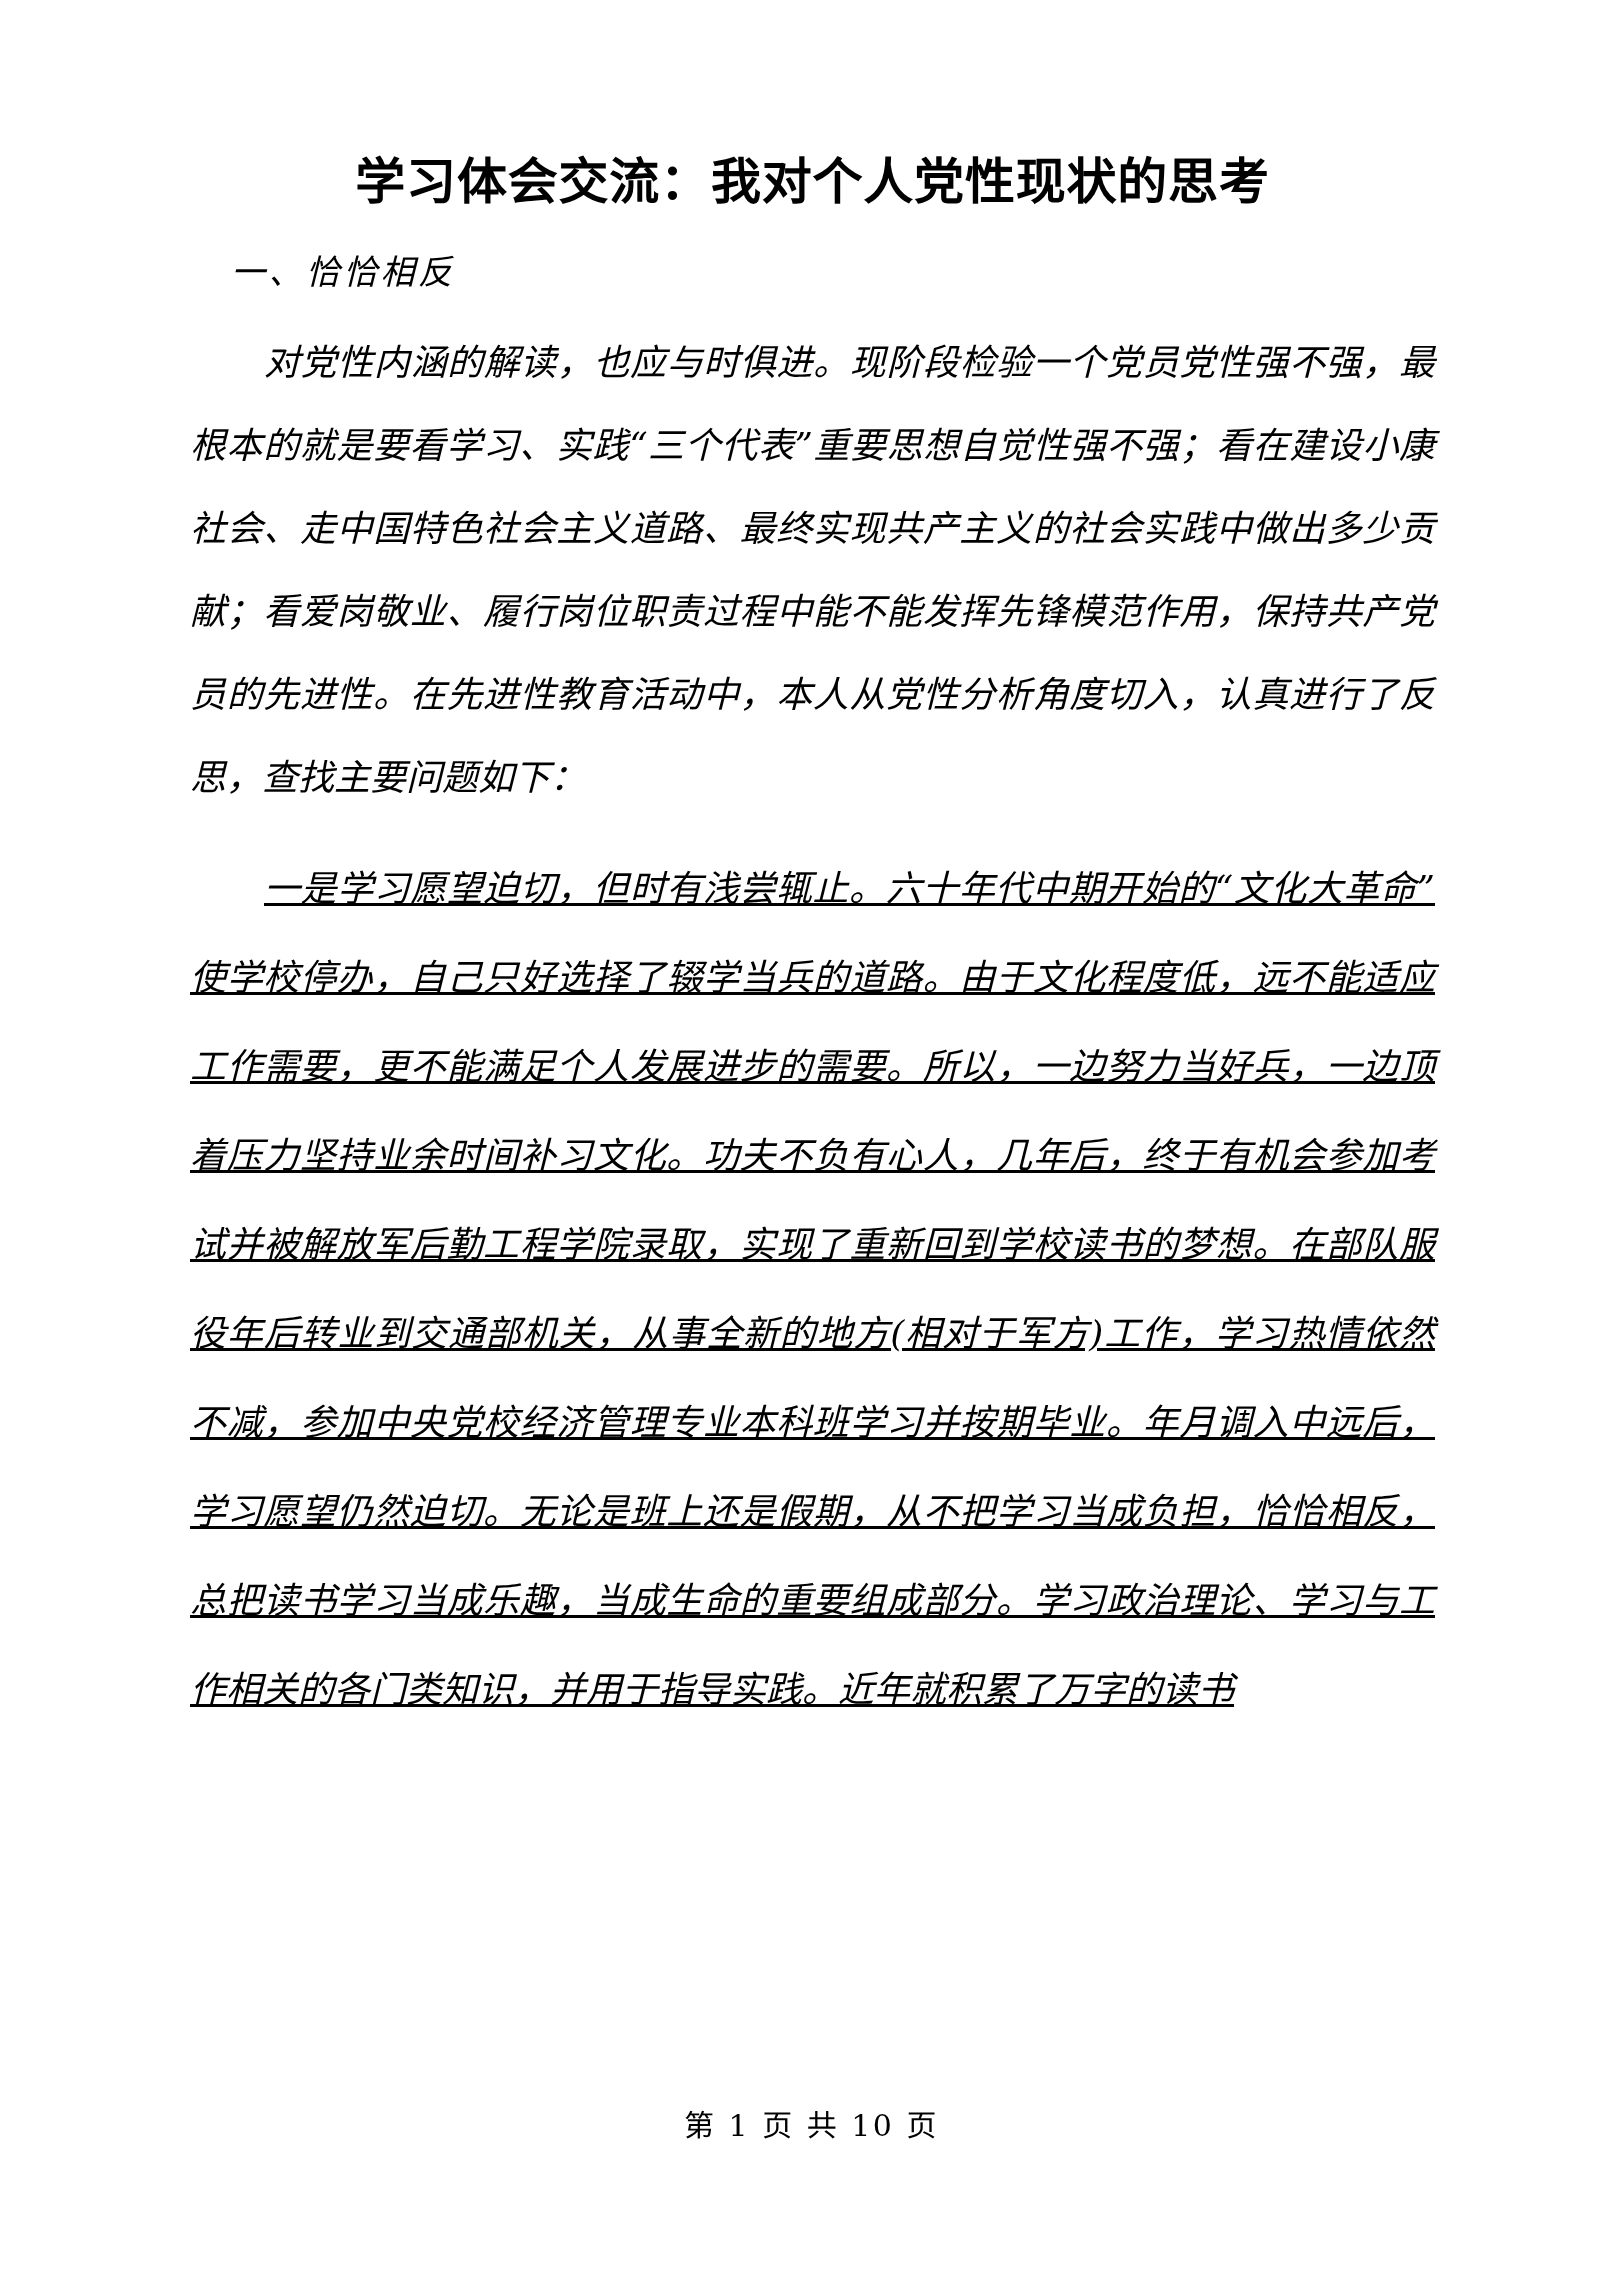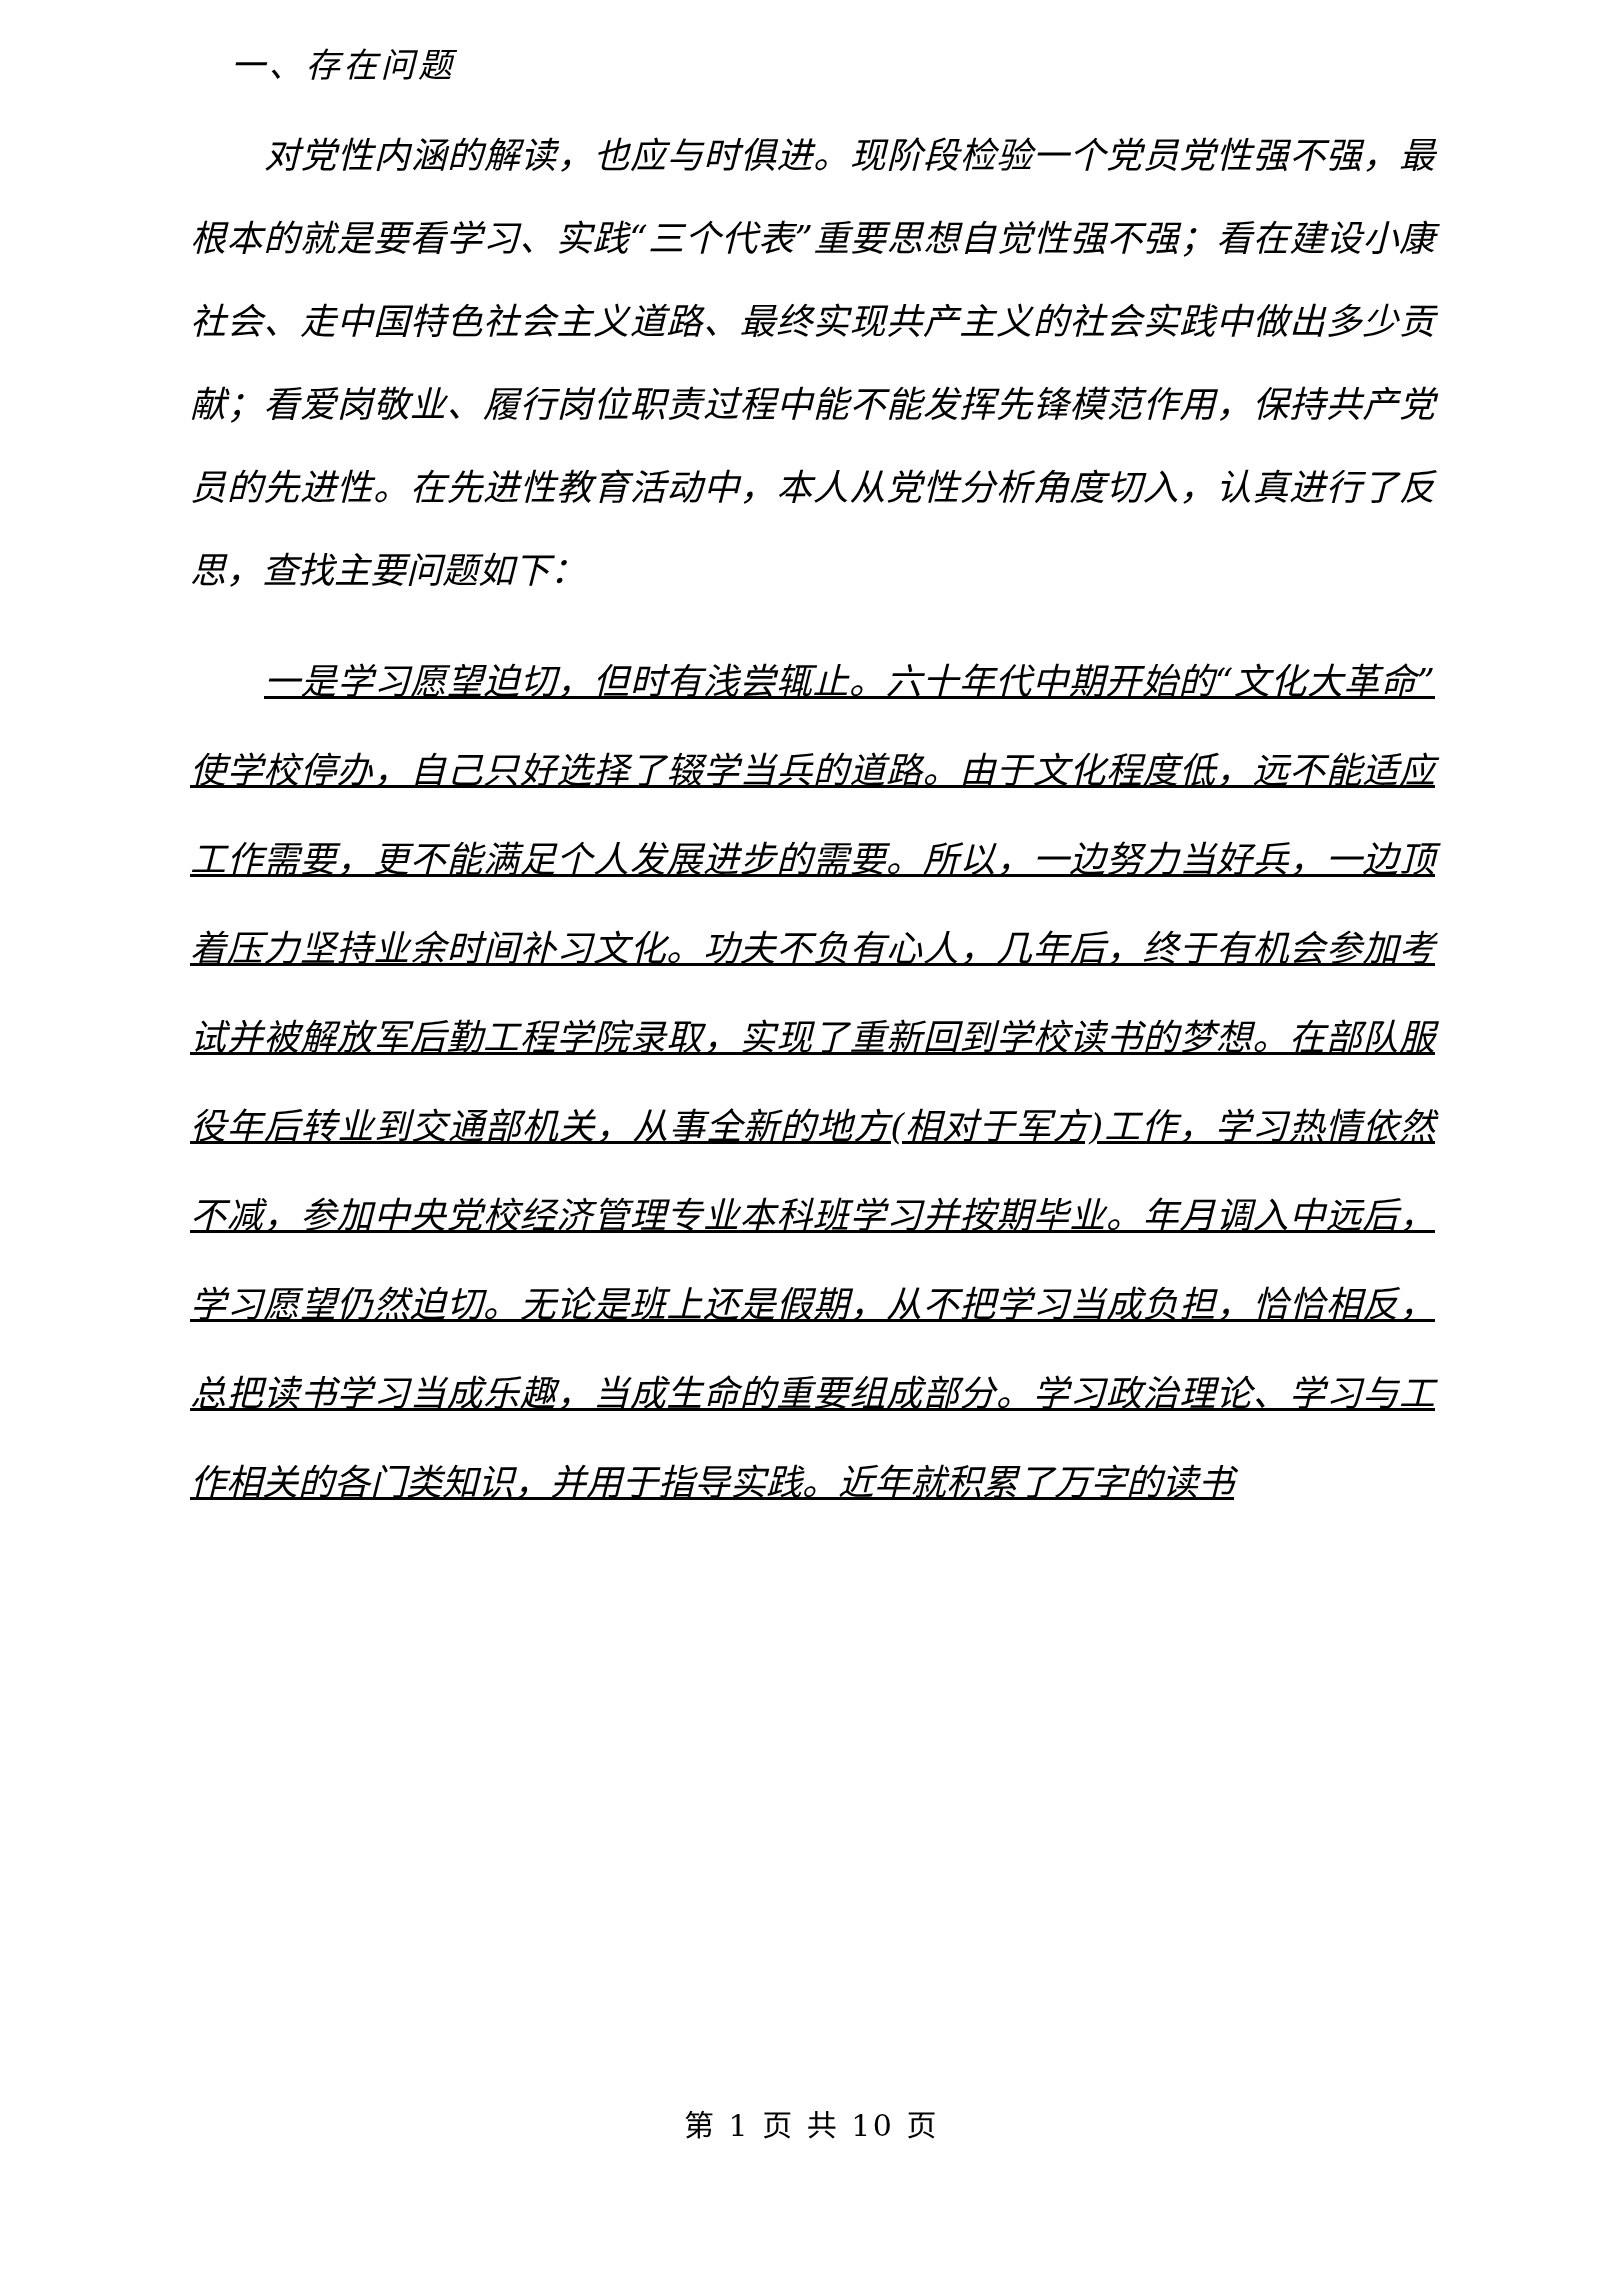--- a/index.html
+++ b/index.html
@@ -99,22 +99,23 @@
     margin-top: 16px;
   }
 </style>
 </head>
 <body>
 
 <div class="page">
 
   <div class="content">
 
+    <h1 class="doc-title">学习体会交流：我对个人党性现状的思考</h1>
 
-    <div class="section-heading">一、存在问题</div>
+    <div class="section-heading">一、恰恰相反</div>
 
     <p class="body-para p1">对党性内涵的解读，也应与时俱进。现阶段检验一个党员党性强不强，最根本的就是要看学习、实践“三个代表”重要思想自觉性强不强；看在建设小康社会、走中国特色社会主义道路、最终实现共产主义的社会实践中做出多少贡献；看爱岗敬业、履行岗位职责过程中能不能发挥先锋模范作用，保持共产党员的先进性。在先进性教育活动中，本人从党性分析角度切入，认真进行了反思，查找主要问题如下：</p>
 
     <p class="body-para p2">一是学习愿望迫切，但时有浅尝辄止。六十年代中期开始的“文化大革命”使学校停办，自己只好选择了辍学当兵的道路。由于文化程度低，远不能适应工作需要，更不能满足个人发展进步的需要。所以，一边努力当好兵，一边顶着压力坚持业余时间补习文化。功夫不负有心人，几年后，终于有机会参加考试并被解放军后勤工程学院录取，实现了重新回到学校读书的梦想。在部队服役年后转业到交通部机关，从事全新的地方(相对于军方)工作，学习热情依然不减，参加中央党校经济管理专业本科班学习并按期毕业。年月调入中远后，学习愿望仍然迫切。无论是班上还是假期，从不把学习当成负担，恰恰相反，总把读书学习当成乐趣，当成生命的重要组成部分。学习政治理论、学习与工作相关的各门类知识，并用于指导实践。近年就积累了万字的读书</p>
 
   </div>
 
   <div class="page-footer">第 1 页  共 10 页</div>
 
 </div>

